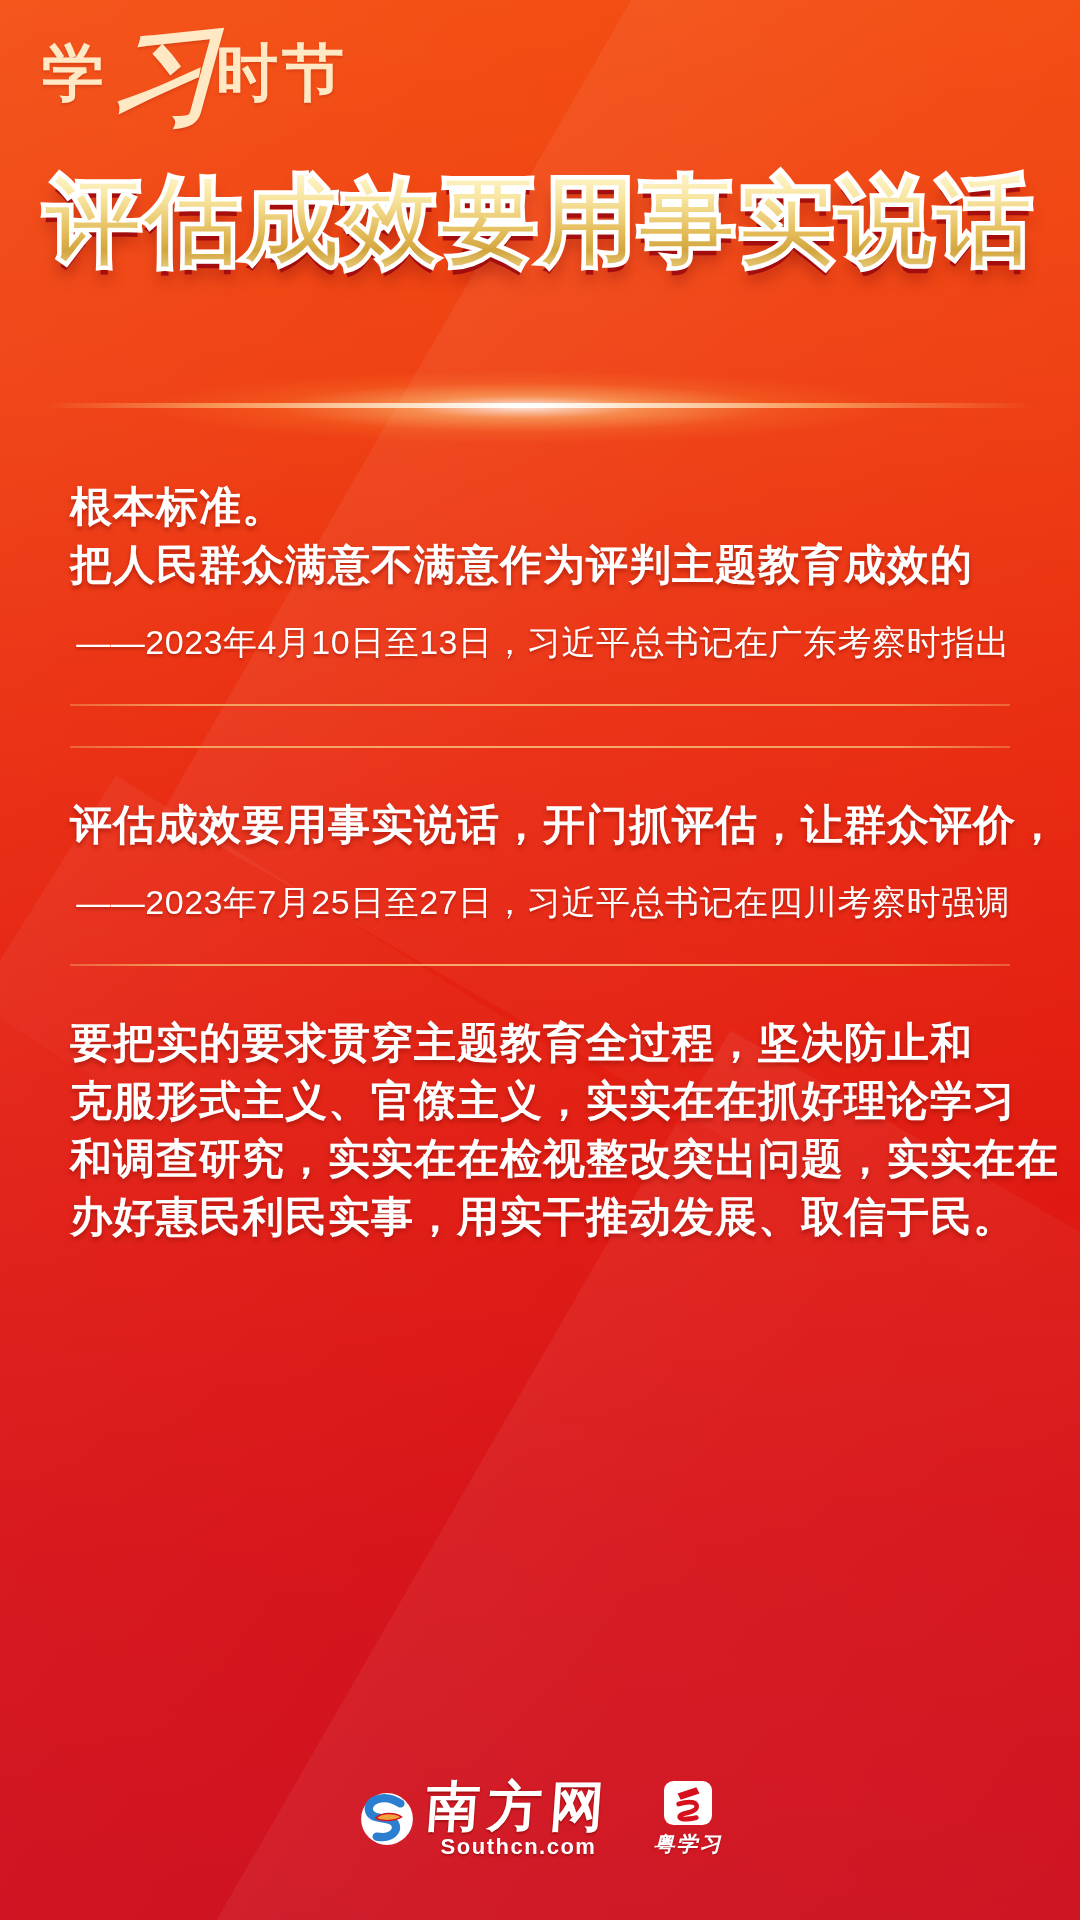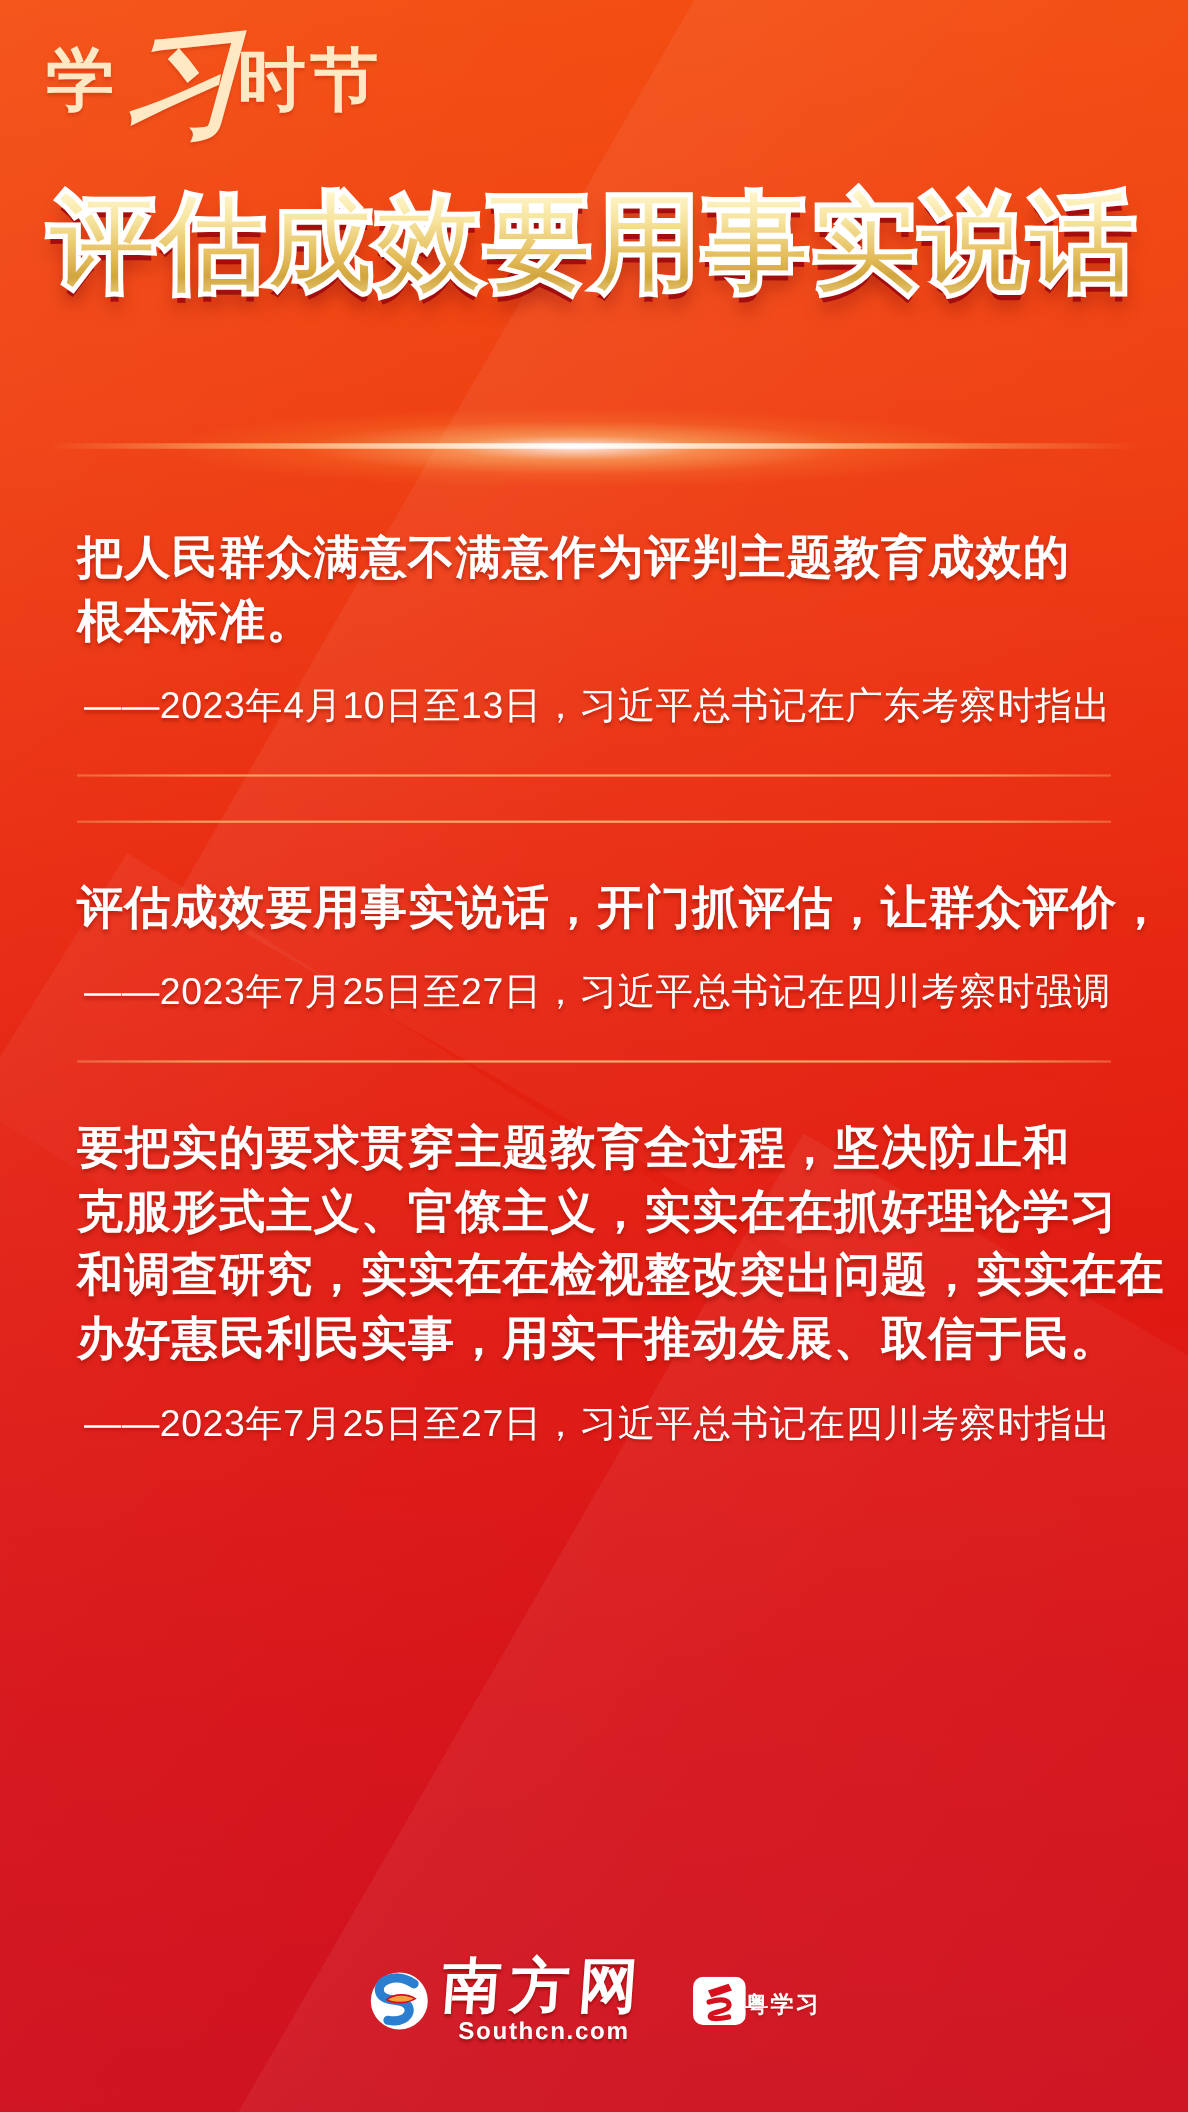--- a/index.html
+++ b/index.html
@@ -128,21 +128,21 @@
     font-size: 54px; font-weight: 800; color: #ffffff; letter-spacing: 8px;
     transform: skewX(-4deg);
     text-shadow: 0 2px 2px rgba(140,10,10,0.6), 0 0 2px rgba(170,20,10,0.8);
     line-height: 56px; white-space: nowrap;
   }
   .southcn-domain {
     font-size: 22px; font-weight: 700; color: #ffffff; letter-spacing: 1.5px;
     text-shadow: 0 2px 2px rgba(140,10,10,0.6);
     margin-top: 0px;
   }
-  .yxx { display: flex; flex-direction: row; align-items: center; }
+  .yxx { display: flex; flex-direction: column; align-items: center; font-style: italic; }
   .yxx-name {
     margin-top: 5px;
     font-size: 21px; font-weight: 800; color: #ffffff; letter-spacing: 2px;
     text-shadow: 0 1px 2px rgba(140,10,10,0.6);
     white-space: nowrap;
   }
 </style>
 </head>
 <body>
 
@@ -162,43 +162,42 @@
   </div>
 
   <div class="flare">
     <div class="flare-glow"></div>
     <div class="flare-line"></div>
   </div>
 
   <div class="content">
 
     <section class="block">
+      <div class="qline">根本标准。</div>
       <div class="qline">把人民群众满意不满意作为评判主题教育成效的</div>
-      <div class="qline">根本标准。</div>
       <div class="attr">——2023年4月10日至13日，习近平总书记在广东考察时指出</div>
     </section>
 
     <hr class="divider">
 
 
     <hr class="divider">
 
     <section class="block">
       <div class="qline">评估成效要用事实说话，开门抓评估，让群众评价，</div>
       <div class="attr">——2023年7月25日至27日，习近平总书记在四川考察时强调</div>
     </section>
 
     <hr class="divider">
 
     <section class="block">
       <div class="qline">要把实的要求贯穿主题教育全过程，坚决防止和</div>
       <div class="qline">克服形式主义、官僚主义，实实在在抓好理论学习</div>
       <div class="qline">和调查研究，实实在在检视整改突出问题，实实在在</div>
       <div class="qline">办好惠民利民实事，用实干推动发展、取信于民。</div>
-      <div class="attr">——2023年7月25日至27日，习近平总书记在四川考察时指出</div>
     </section>
 
   </div>
 
   <footer class="footer">
 
     <div class="southcn">
       <svg class="emblem" width="58" height="58" viewBox="0 0 56 56">
         <circle cx="28" cy="28" r="25" fill="#ffffff"></circle>
         <path d="M41 13 C 24 2, 7 11, 11 21 C 14 29, 27 26, 33 30 C 41 35, 36 48, 18 45" fill="none" stroke="#2c7fd0" stroke-width="8" stroke-linecap="round"></path>

